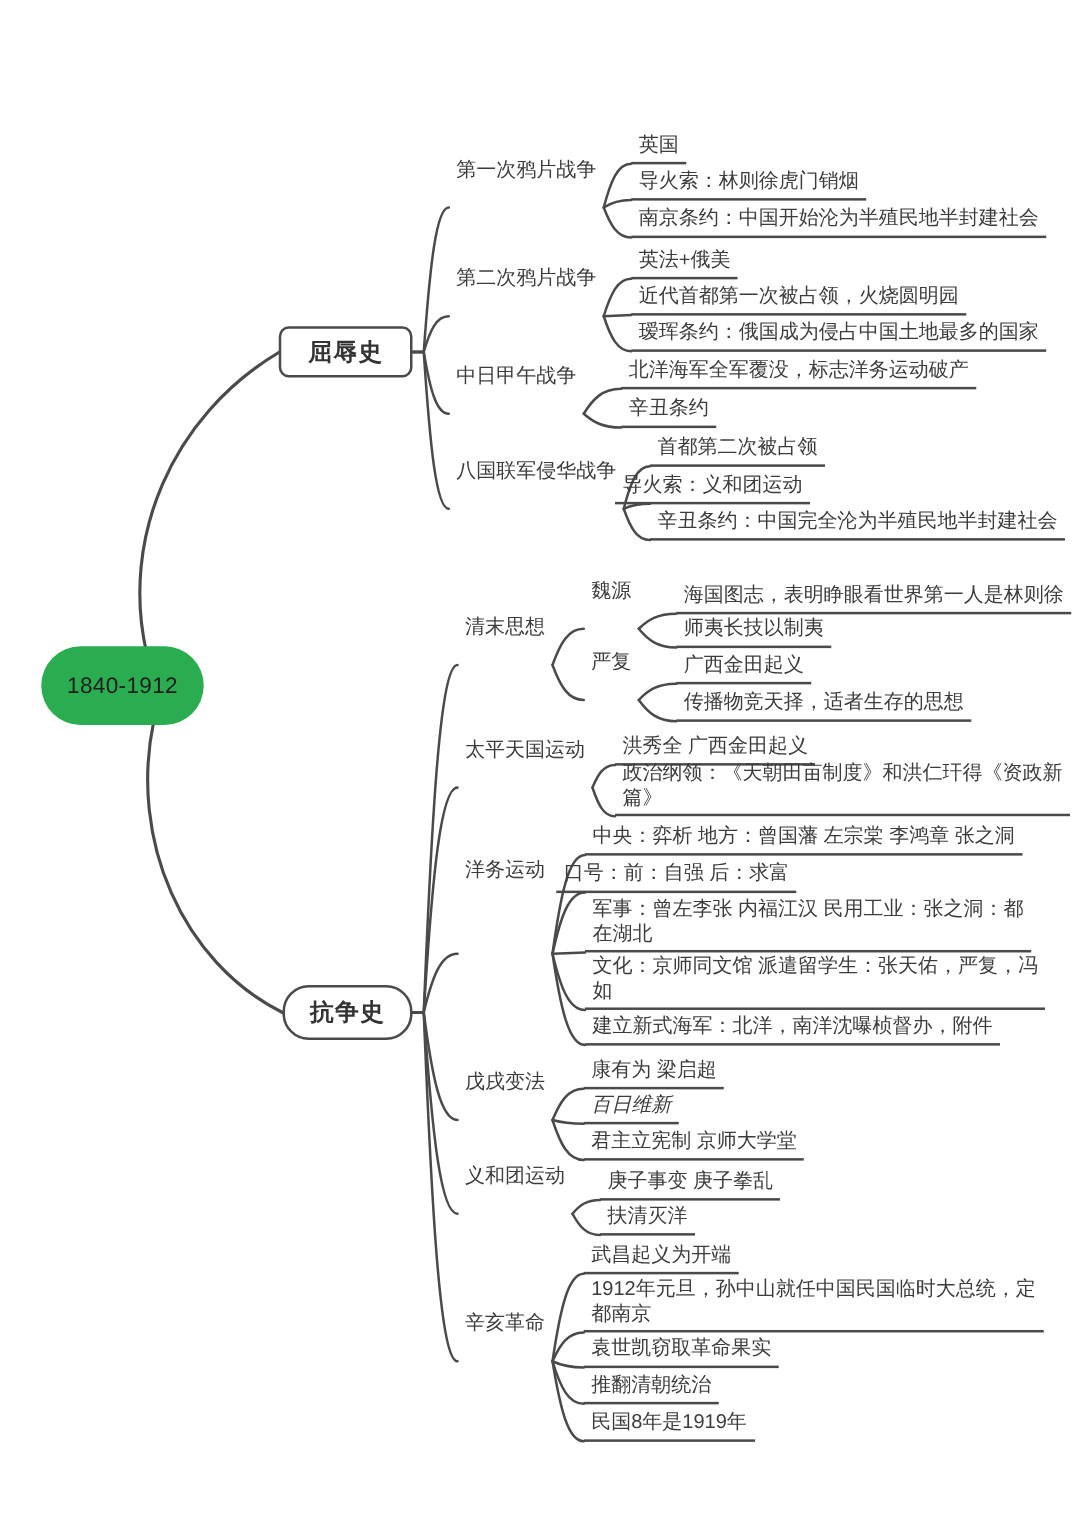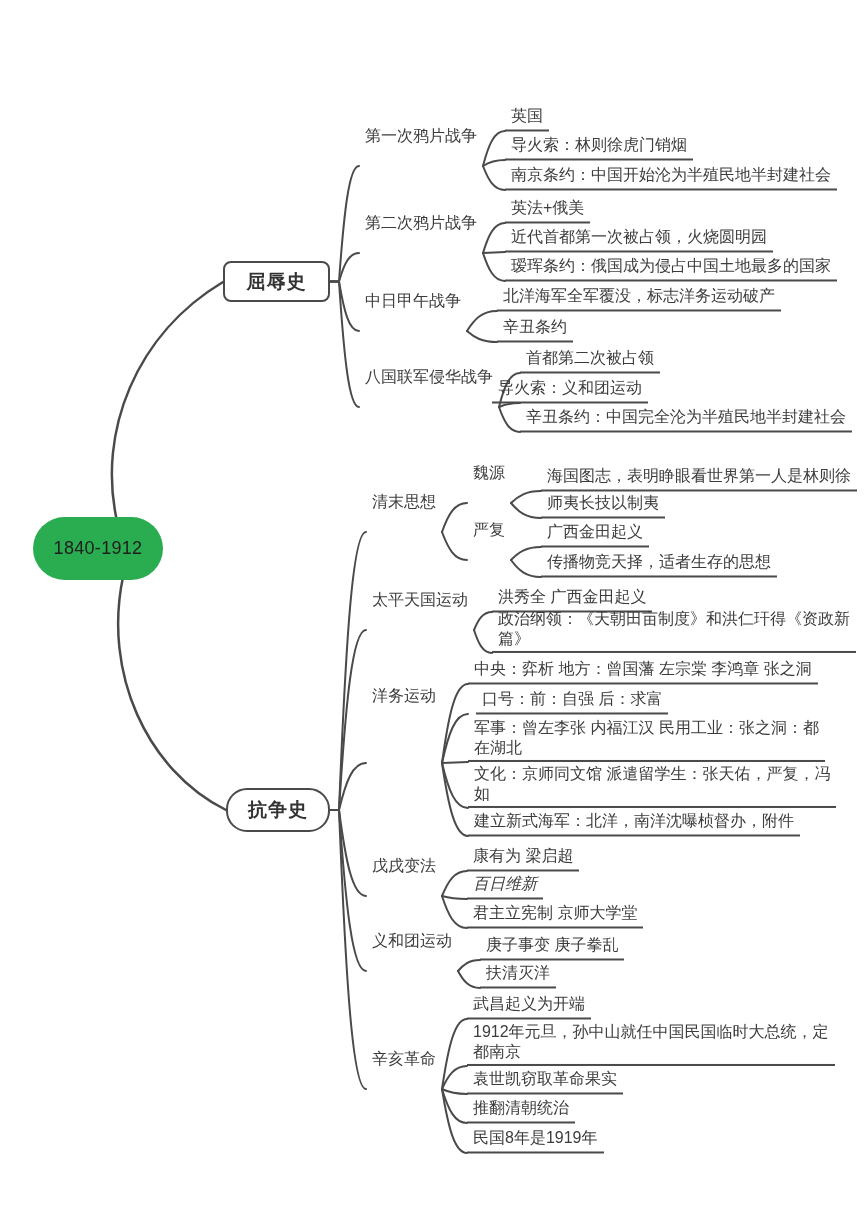--- a/index.html
+++ b/index.html
@@ -123,21 +123,21 @@
       <div class="node mlabel" style="left: 467px; top: 503px;">魏源</div>
       <div class="node mlabel" style="left: 467px; top: 560px;">严复</div>
       <div class="node leaf" style="left: 541px; top: 491px;">海国图志，表明睁眼看世界第一人是林则徐</div>
       <div class="node leaf" style="left: 541px; top: 518px;">师夷长技以制夷</div>
       <div class="node leaf" style="left: 541px; top: 547px;">广西金田起义</div>
       <div class="node leaf" style="left: 541px; top: 577px;">传播物竞天择，适者生存的思想</div>
       <div class="node leaf" style="left: 492px; top: 612px;">洪秀全 广西金田起义</div>
       <div class="node leaf" style="left: 492px; top: 653px;">政治纲领：《天朝田亩制度》和洪仁玕得《资政新
 篇》</div>
       <div class="node leaf" style="left: 468px; top: 684px;">中央：弈析 地方：曾国藩 左宗棠 李鸿章 张之洞</div>
-      <div class="node leaf" style="left: 476px; top: 714px;">口号：前：自强  后：求富</div>
+      <div class="node leaf" style="left: 445px; top: 714px;">口号：前：自强  后：求富</div>
       <div class="node leaf" style="left: 468px; top: 762px;">军事：曾左李张  内福江汉  民用工业：张之洞：都
 在湖北</div>
       <div class="node leaf" style="left: 468px; top: 808px;">文化：京师同文馆 派遣留学生：张天佑，严复，冯
 如</div>
       <div class="node leaf" style="left: 468px; top: 836px;">建立新式海军：北洋，南洋沈曝桢督办，附件</div>
       <div class="node leaf" style="left: 467px; top: 871px;">康有为 梁启超</div>
       <div class="node leaf" style="left: 467px; top: 899px; font-style: italic;">百日维新</div>
       <div class="node leaf" style="left: 467px; top: 928px;">君主立宪制 京师大学堂</div>
       <div class="node leaf" style="left: 480px; top: 960px;">庚子事变 庚子拳乱</div>
       <div class="node leaf" style="left: 480px; top: 988px;">扶清灭洋</div>

